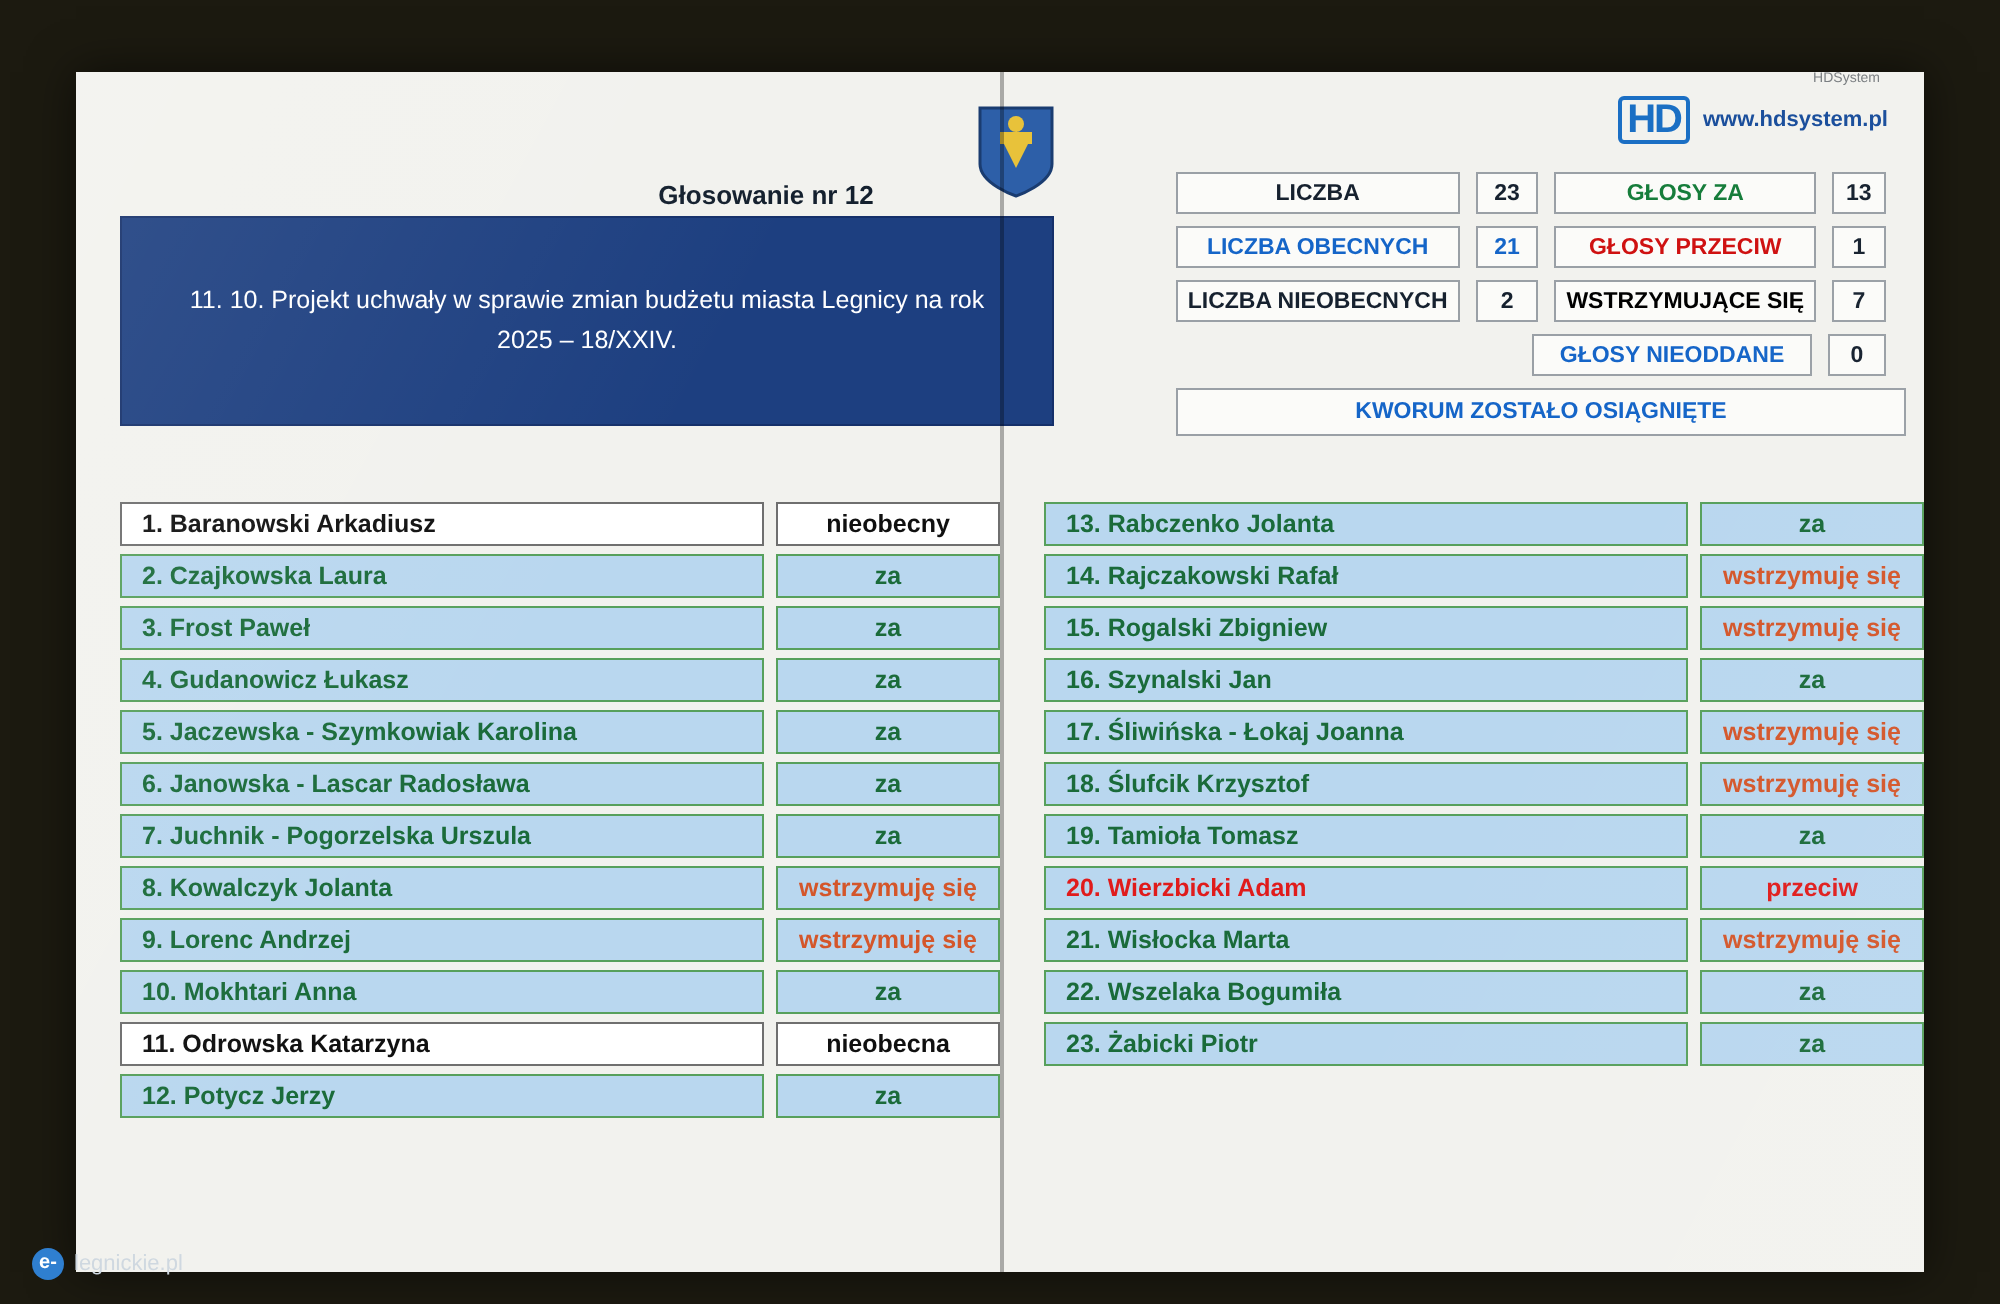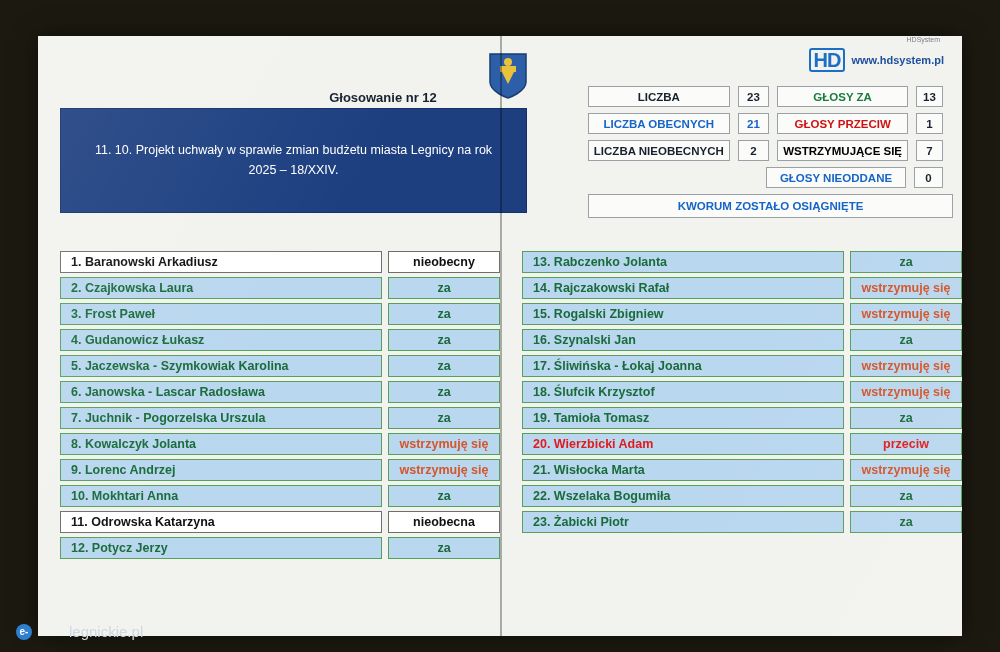--- a/index.html
+++ b/index.html
@@ -222,22 +222,21 @@
     border-radius: 50%;
     background: #2f7fd0;
     color: #fff;
     font-size: 10px;
     font-weight: bold;
     text-align: center;
     line-height: 16px;
   }
   .wm-text {
     color: #cfd8e0;
-    font-size: 15px;
-    margin-left: 32px;
+    font-size: 11px;
   }
 </style>
 </head>
 <body>
 
 <div id="screen">
 
   <div class="header">
 
     <div class="vote-title">Głosowanie nr 12</div>

